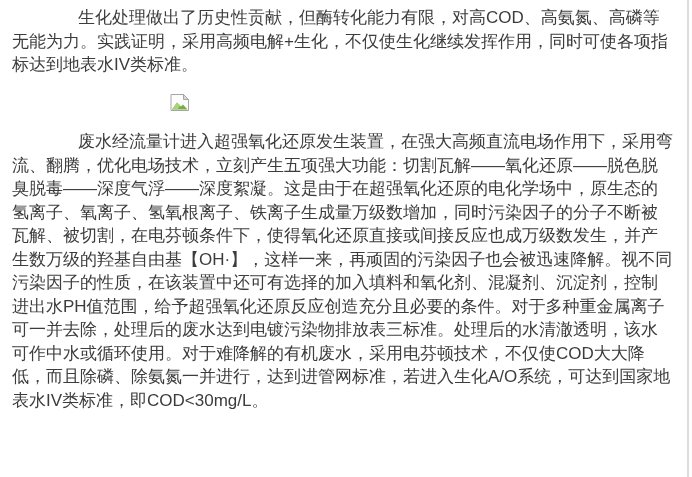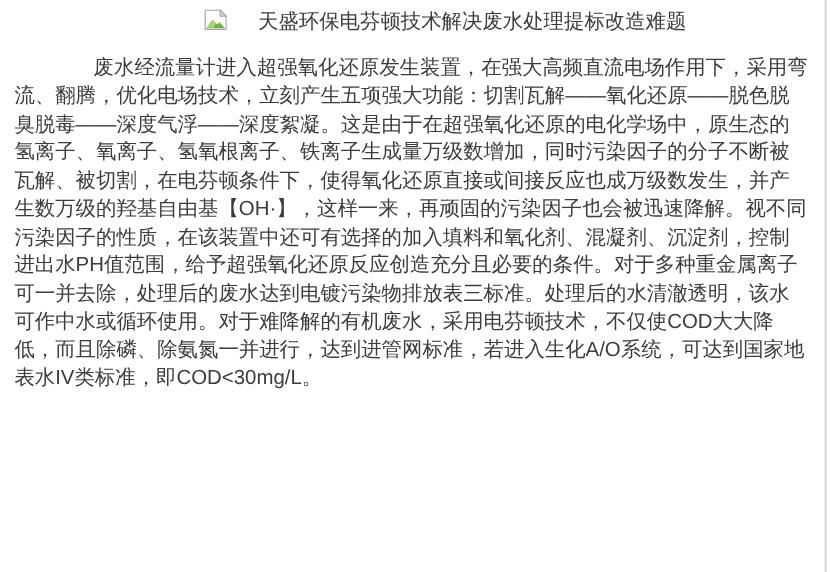--- a/index.html
+++ b/index.html
@@ -49,31 +49,32 @@
     height: 477px;
     background: #dcdcdc;
   }
 </style>
 </head>
 <body>
 
 <div class="page">
   <div class="content">
 
+    <p>生化处理做出了历史性贡献，但酶转化能力有限，对高COD、高氨氮、高磷等无能为力。实践证明，采用高频电解+生化，不仅使生化继续发挥作用，同时可使各项指标达到地表水IV类标准。</p>
 
 
     <p class="caption-line">
       <span class="img-placeholder">
         <svg width="19" height="17" viewBox="0 0 19 17" xmlns="http://www.w3.org/2000/svg">
           <path d="M1 0.5 h12.5 l5 5 v11 h-17.5 z" fill="#fdfdfd" stroke="#a6a6a6" stroke-width="1"></path>
           <path d="M13.5 0.5 l5 5 h-5 z" fill="#d9d9d9" stroke="#a6a6a6" stroke-width="1"></path>
           <path d="M2 15.5 l5 -7 4 4 2 -2 4.5 5 z" fill="#76b043"></path>
           <path d="M2 15.5 l5 -7 3 3 -2.5 4 z" fill="#a9d27e"></path>
         </svg>
-      </span><span>天盛环保电芬顿技术解决废水处理提标改造难题</span>
+      </span>
     </p>
 
 
     <p>废水经流量计进入超强氧化还原发生装置，在强大高频直流电场作用下，采用弯流、翻腾，优化电场技术，立刻产生五项强大功能：切割瓦解——氧化还原——脱色脱臭脱毒——深度气浮——深度絮凝。这是由于在超强氧化还原的电化学场中，原生态的氢离子、氧离子、氢氧根离子、铁离子生成量万级数增加，同时污染因子的分子不断被瓦解、被切割，在电芬顿条件下，使得氧化还原直接或间接反应也成万级数发生，并产生数万级的羟基自由基【OH·】，这样一来，再顽固的污染因子也会被迅速降解。视不同污染因子的性质，在该装置中还可有选择的加入填料和氧化剂、混凝剂、沉淀剂，控制进出水PH值范围，给予超强氧化还原反应创造充分且必要的条件。对于多种重金属离子可一并去除，处理后的废水达到电镀污染物排放表三标准。处理后的水清澈透明，该水可作中水或循环使用。对于难降解的有机废水，采用电芬顿技术，不仅使COD大大降低，而且除磷、除氨氮一并进行，达到进管网标准，若进入生化A/O系统，可达到国家地表水IV类标准，即COD&lt;30mg/L。</p>
 
   </div>
 
   <div class="right-rule"></div>
 </div>
 

